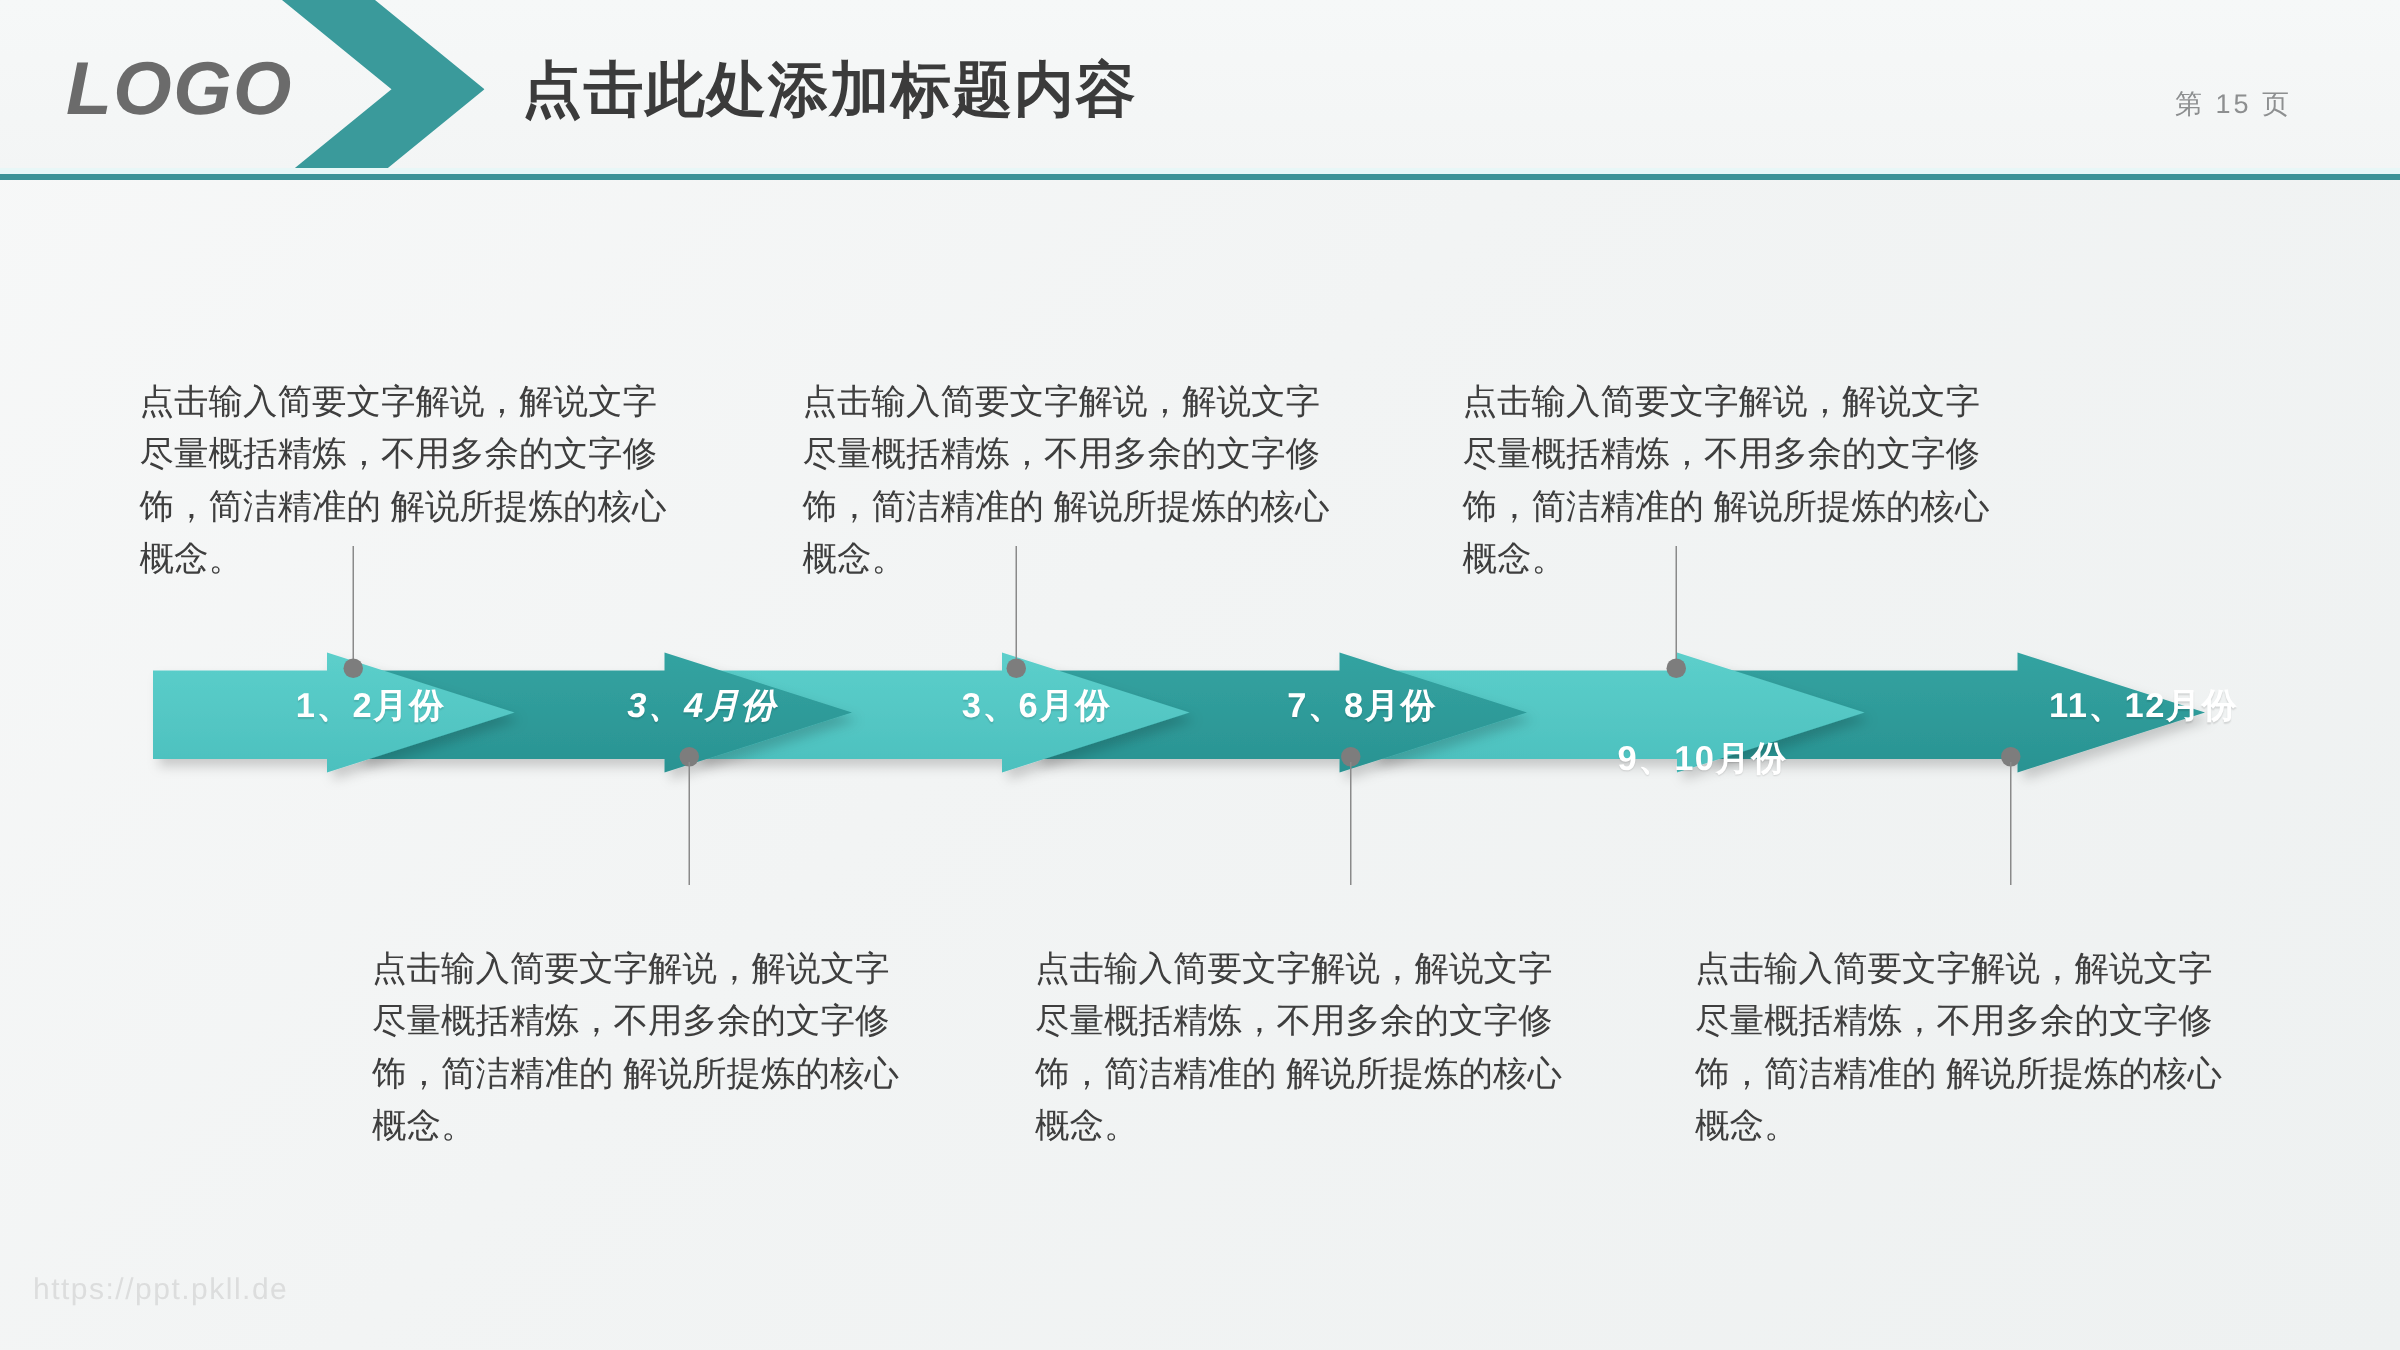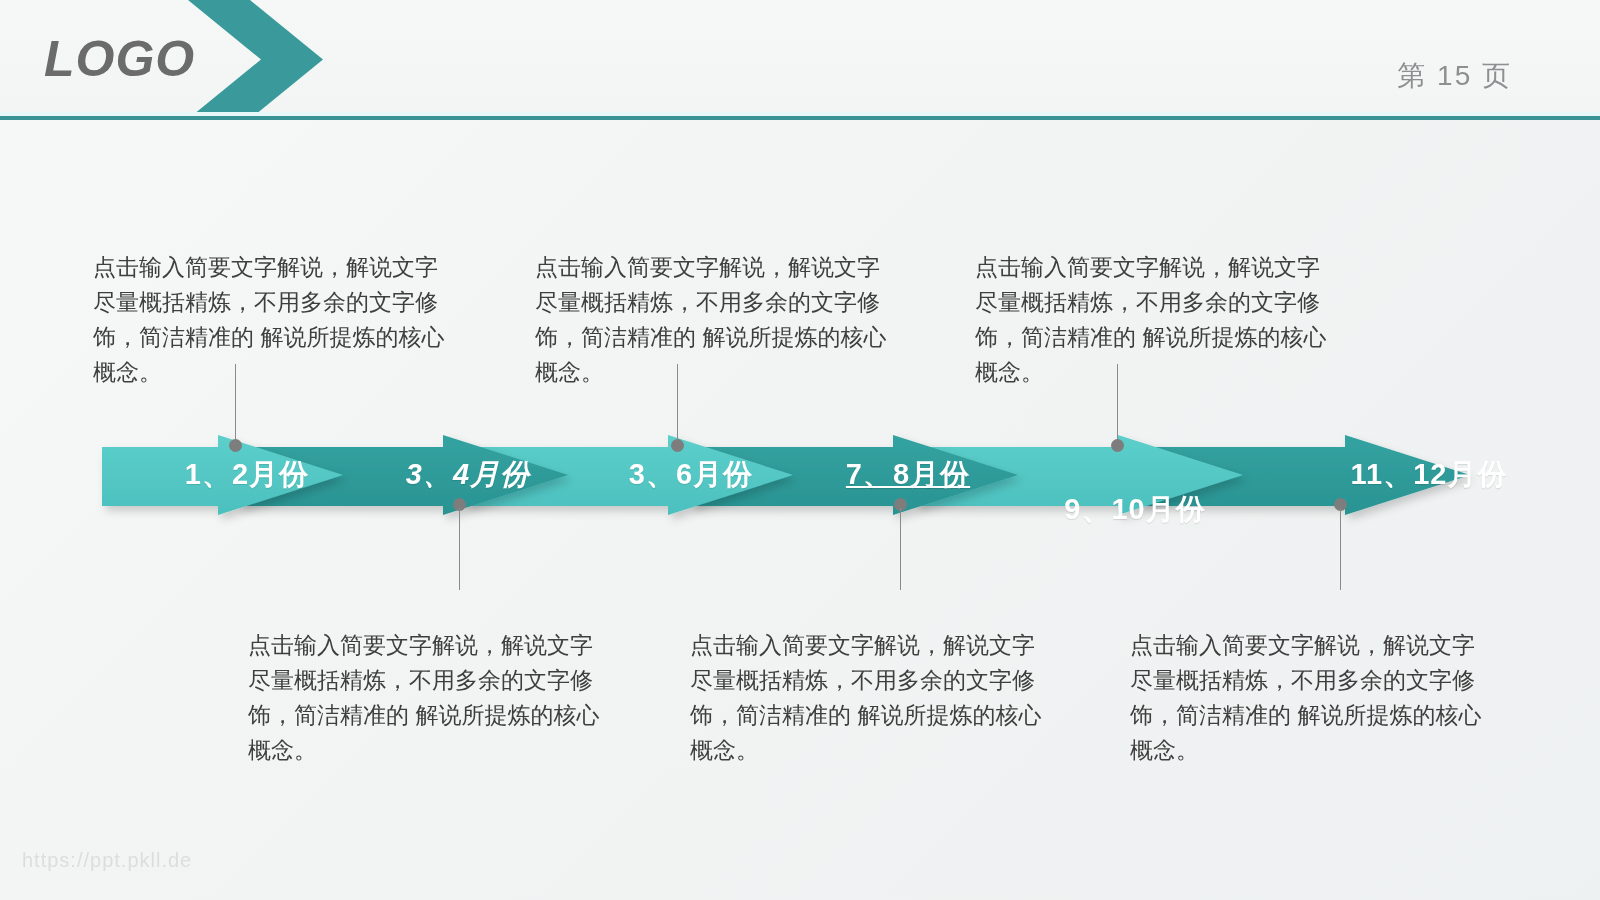--- a/index.html
+++ b/index.html
@@ -47,23 +47,23 @@
     left: 348px;
     top: 32px;
     font-size: 40px;
     font-weight: bold;
     color: #3b3b3b;
     letter-spacing: 1px;
     white-space: nowrap;
   }
   #page-number {
     position: absolute;
-    right: 88px;
+    right: 72px;
     top: 57px;
-    font-size: 28px;
+    font-size: 18px;
     color: #8d8f90;
     letter-spacing: 2px;
     white-space: nowrap;
   }
   #header-rule-light {
     position: absolute;
     left: 0; top: 112px;
     width: 1600px; height: 5px;
     background: #e8f7f7;
   }
@@ -85,21 +85,21 @@
   .arrow-svg {
     position: absolute;
     left: 0; top: 0;
     width: 1600px;
     height: 110px;
     overflow: visible;
   }
   .arrow-label {
     position: absolute;
     top: 455px;
-    font-size: 29px;
+    font-size: 23px;
     font-weight: bold;
     color: #ffffff;
     letter-spacing: 1px;
     white-space: nowrap;
     text-align: center;
     transform: translateX(-50%);
     text-shadow: 0 1px 1px rgba(0,0,0,0.12);
   }
 
   
@@ -148,20 +148,21 @@
 <div id="slide">
 
   <div id="header">
 
     <svg id="header-chevron" viewBox="0 0 135 119" preserveAspectRatio="none">
       <polygon points="0,0 62,0 135,59.5 62,119 0,119 73,59.5" fill="#3a9a9b"></polygon>
     </svg>
 
     <div id="logo-text">LOGO</div>
 
+    <div id="header-title">点击此处添加标题内容</div>
 
     <div id="page-number">第 15 页</div>
 
     <div id="header-rule-light"></div>
     <div id="header-rule"></div>
   </div>
 
   <div id="timeline">
     <svg class="arrow-svg" viewBox="0 0 1600 110" preserveAspectRatio="none">
       <defs>
@@ -200,21 +201,21 @@
 
       <g filter="url(#arrShadow)">
         <polygon points="102,27 218,27 218,15 343,55 218,95 218,86 102,86" fill="url(#gLight)"></polygon>
       </g>
     </svg>
   </div>
 
   <div class="arrow-label" style="left:247px;">1、2月份</div>
   <div class="arrow-label" style="left:468px;font-style:italic;">3、4月份</div>
   <div class="arrow-label" style="left:691px;">3、6月份</div>
-  <div class="arrow-label" style="left:908px;text-decoration:underline;">7、8月份</div>
+  <div class="arrow-label" style="left:908px;">7、8月份</div>
   <div class="arrow-label" style="left:1135px;margin-top:35px;">9、10月份</div>
   <div class="arrow-label" style="left:1429px;">11、12月份</div>
 
   <div class="conn-line" style="left:235px; top:364px; height:80px;"></div>
   <div class="conn-dot" style="left:235px; top:439px;"></div>
 
   <div class="conn-line" style="left:677px; top:364px; height:80px;"></div>
   <div class="conn-dot" style="left:677px; top:439px;"></div>
 
   <div class="conn-line" style="left:1117px; top:364px; height:80px;"></div>

